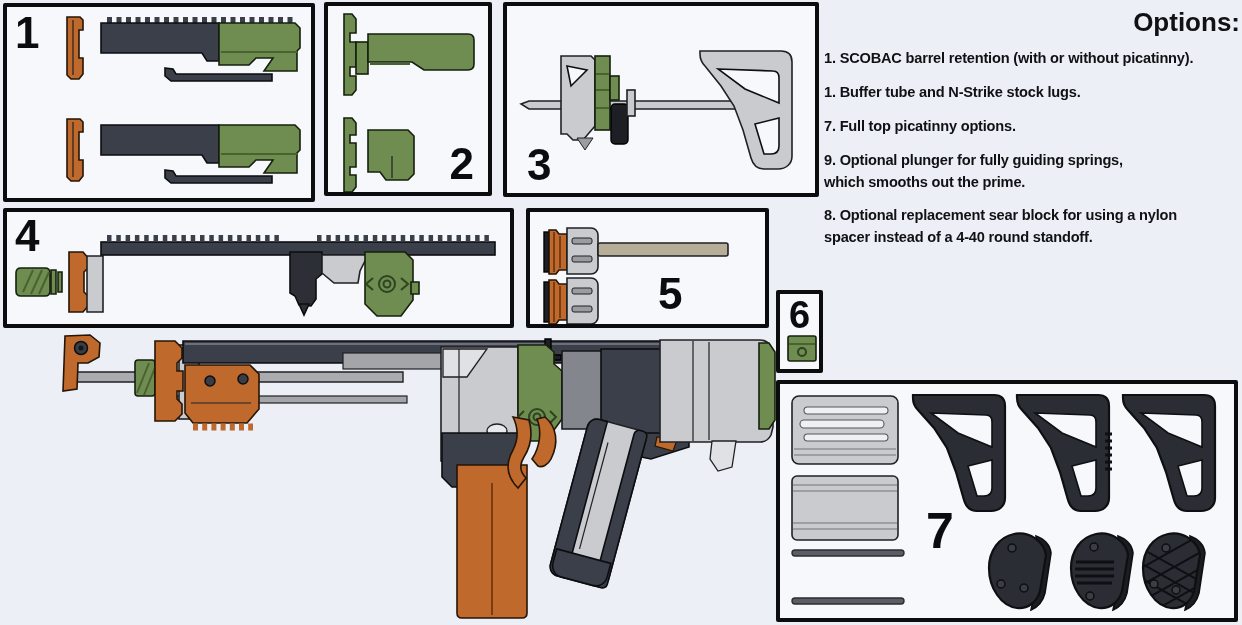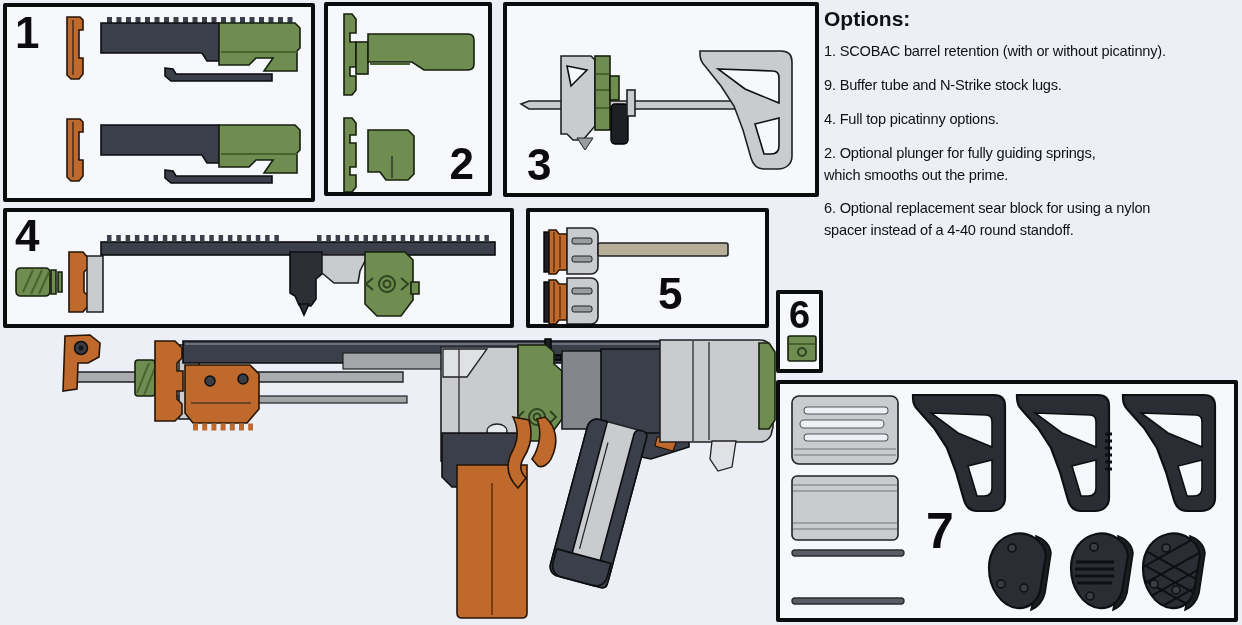--- a/index.html
+++ b/index.html
@@ -2,22 +2,22 @@
 <html style="--page_bg: #edeff6; --box_bg: #f7f8fc; --orange: #bf6a2c; --orange_dark: #8a4516; --green: #6f8c51; --green_dark: #49632f; --dark: #3a3f49; --gray: #c9cbce; --gray_mid: #83868d; --tan: #b6ae98; --black_part: #2a2d33; --text: #101114;"><head>
 <meta charset="utf-8">
 <style>
   html,body{margin:0;padding:0;background:#dfe2ec;}
   .canvas{position:relative;width:1242px;height:625px;background:var(--page_bg);
     font-family:"Liberation Sans",sans-serif;overflow:hidden;}
   .pbox{position:absolute;background:var(--box_bg);border:4px solid #0b0c0e;border-radius:2px;box-sizing:border-box;}
   .pnum{position:absolute;font-weight:bold;font-size:44px;line-height:1;color:#0c0c0e;
     font-family:"Liberation Sans",sans-serif;}
   .options-col{position:absolute;left:824px;top:0;width:416px;color:var(--text);}
-  .options-title{font-weight:bold;font-size:21px;text-align:left;margin:7px 0 10px 0;}
-  .opt{font-weight:normal;font-size:14.6px;line-height:1.5;letter-spacing:-0.2px;
+  .options-title{font-weight:bold;font-size:26px;text-align:right;margin:7px 0 10px 0;}
+  .opt{font-weight:bold;font-size:14.6px;line-height:1.5;letter-spacing:-0.2px;
     white-space:pre-line;margin:0 0 12px 0;}
   svg{display:block;}
   
   .f-or{fill:var(--orange);stroke:#241506;stroke-width:1.6;}
   .f-or2{fill:var(--orange);stroke:#241506;stroke-width:1.2;}
   .f-gr{fill:var(--green);stroke:#16200d;stroke-width:1.6;}
   .f-dk{fill:var(--dark);stroke:#0c0d10;stroke-width:1.6;}
   .f-bk{fill:#1d1f24;stroke:#000;stroke-width:1.4;}
   .f-bk2{fill:#2c2f36;stroke:#0c0d10;stroke-width:1.6;}
   .f-gy{fill:var(--gray);stroke:#202124;stroke-width:1.6;}
@@ -231,25 +231,25 @@
         <circle class="scr" cx="26" cy="16" r="4"></circle>
         <circle class="scr" cx="14" cy="52" r="4"></circle>
         <circle class="scr" cx="36" cy="58" r="4"></circle>
       </g>
     </svg>
   </div>
 
   <div class="options-col">
     <div class="options-title">Options:</div>
     <p class="opt">1. SCOBAC barrel retention (with or without picatinny).</p>
-    <p class="opt">9. Buffer tube and N-Strike stock lugs.</p>
-    <p class="opt">4. Full top picatinny options.</p>
-    <p class="opt">2. Optional plunger for fully guiding springs,
+    <p class="opt">1. Buffer tube and N-Strike stock lugs.</p>
+    <p class="opt">7. Full top picatinny options.</p>
+    <p class="opt">9. Optional plunger for fully guiding springs,
 which smooths out the prime.</p>
-    <p class="opt">6. Optional replacement sear block for using a nylon
+    <p class="opt">8. Optional replacement sear block for using a nylon
 spacer instead of a 4-40 round standoff.</p>
   </div>
 
   <svg width="740" height="290" viewBox="0 0 740 290" style="position:absolute;left:45px;top:333px;">
     <rect class="f-gyd3" x="118" y="63" width="244" height="7"></rect>
     <path class="f-rodg" d="M28,39 h330 v10 H28 c-2,0 -3,-2 -3,-5 s1,-5 3,-5 z"></path>
     <g>
       <path class="f-or" d="M20,3 L45,2 L55,10 L54,24 L43,30 L33,30 L32,56 L18,58 Z"></path>
       <circle class="scr" cx="36" cy="15" r="6.5"></circle>
       <circle cx="36" cy="15" r="2.5" fill="#14161a"></circle>

